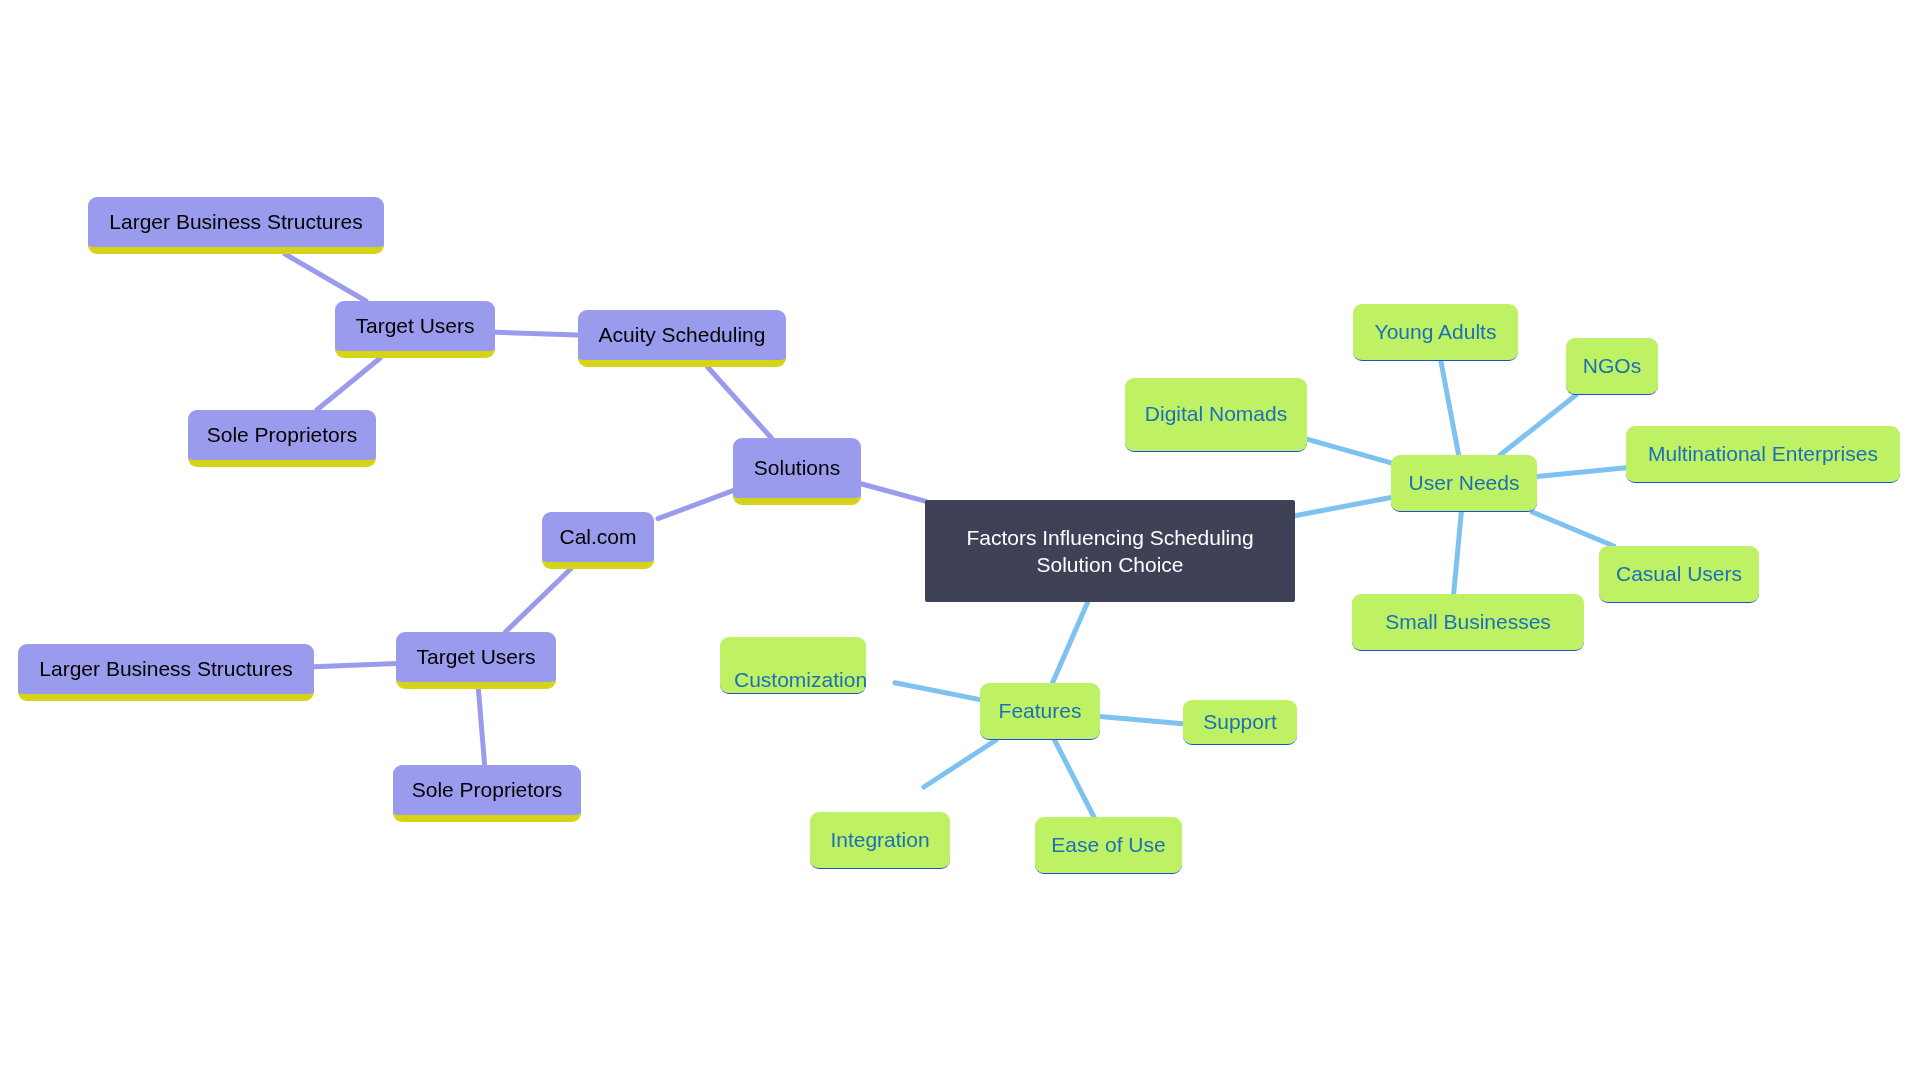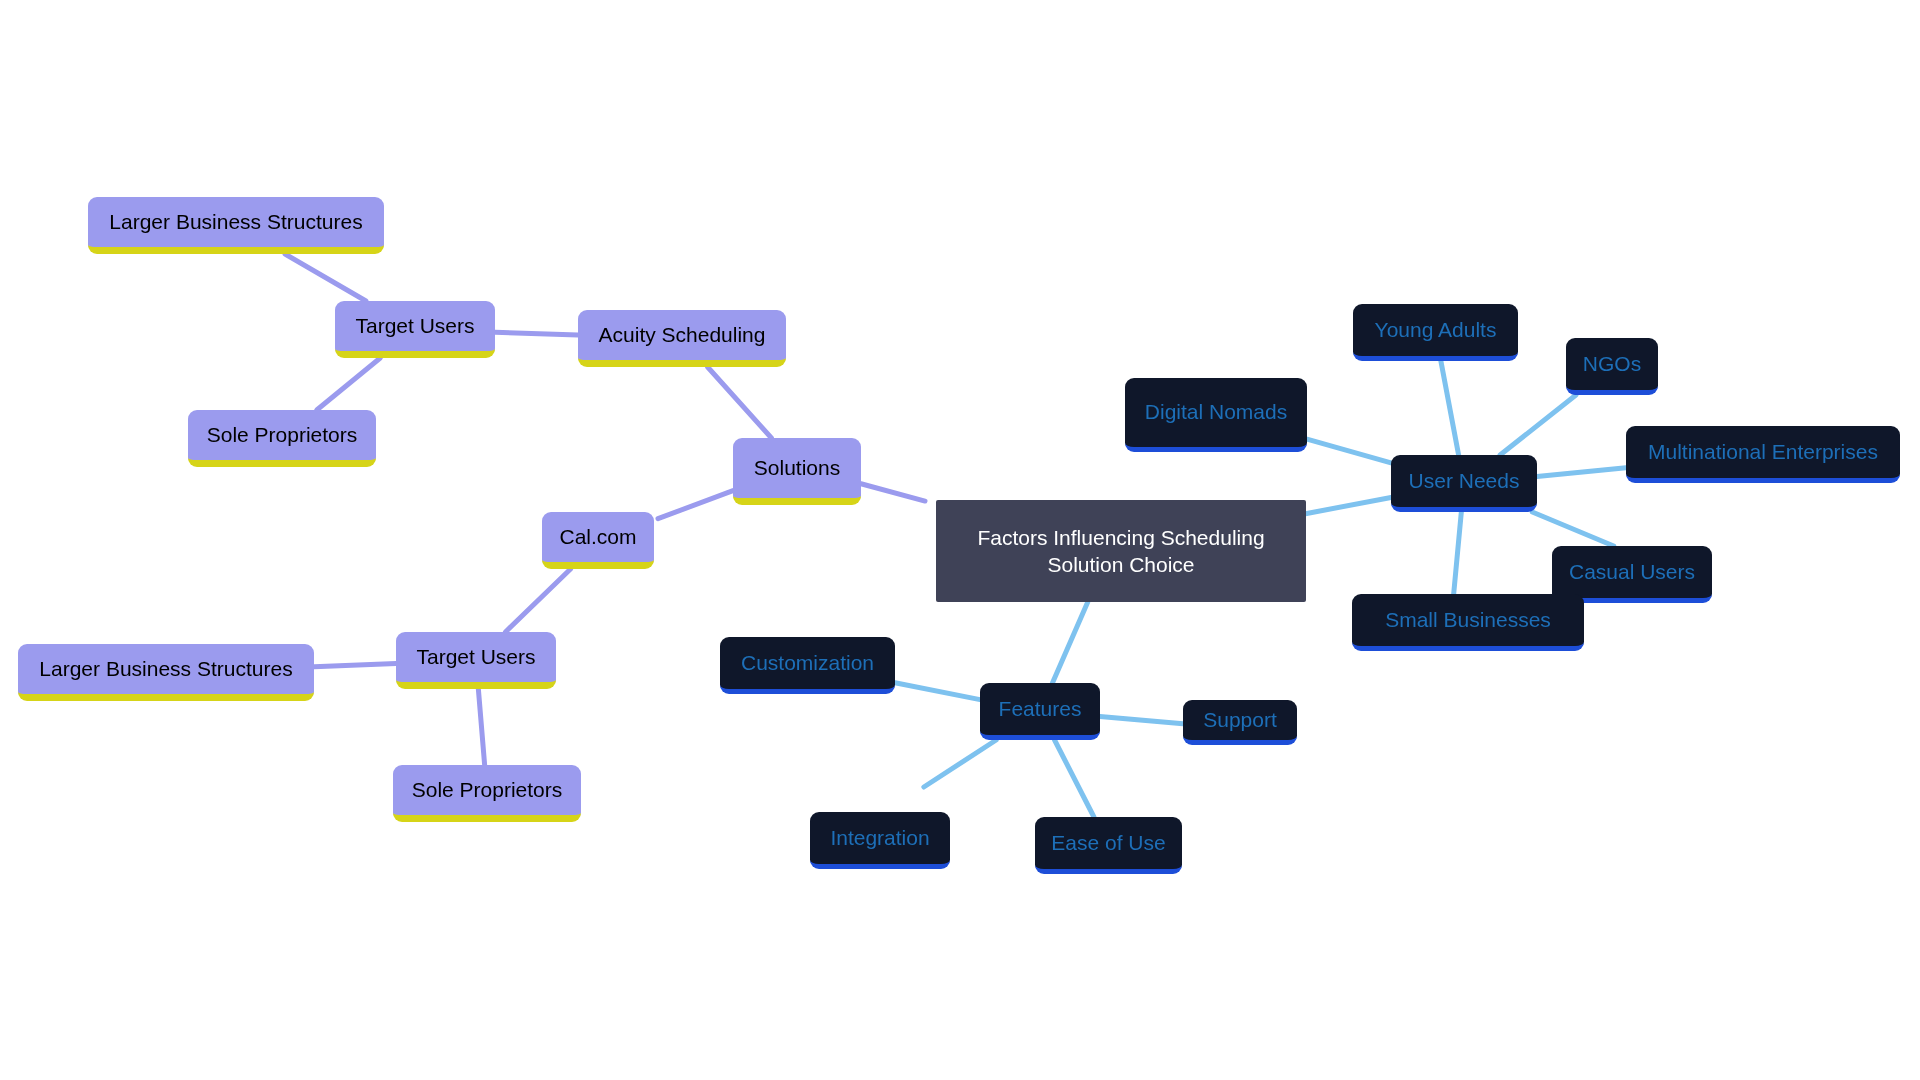--- a/index.html
+++ b/index.html
@@ -44,39 +44,38 @@
     padding: 0 14px;
     box-sizing: border-box;
   }
   
   .node.root {
     background: #3f4257;
     color: #ffffff;
     border-radius: 2px;
     font-size: 21px;
     white-space: normal;
-    margin-left: 11px;
   }
   .node.root .node-label {
     padding: 0 18px;
     line-height: 1.3;
   }
   
   .node.purple {
     background: #9b9bee;
     color: #000000;
     font-size: 21px;
     border-bottom: 7px solid #d6d418;
   }
   
   .node.blue {
-    background: #0f172a;
+    background: #bef264;
     color: #1d6fb8;
     font-size: 21px;
-    border-bottom: 5px solid #1d4ed8;
+    border-bottom: 1px solid #1d4ed8;
   }
 </style>
 </head>
 <body>
 
 <div id="mindmap-canvas">
   <svg id="edge-layer" width="1920" height="1080" viewBox="0 0 1920 1080">
       <line x1="925" y1="501.055910543131" x2="861" y2="483.7779552715655" stroke="#9b9bee" stroke-width="5" stroke-linecap="round"></line>
       <line x1="771.39453125" y1="438" x2="707.60546875" y2="367" stroke="#9b9bee" stroke-width="5" stroke-linecap="round"></line>
       <line x1="578" y1="334.9943820224719" x2="495" y2="332.19662921348316" stroke="#9b9bee" stroke-width="5" stroke-linecap="round"></line>
@@ -138,30 +137,30 @@
       </div>
       <div class="node blue" style="left: 1125px; top: 378px; width: 182px; height: 74px;">
         <span class="node-label">Digital Nomads</span>
       </div>
       <div class="node blue" style="left: 1566px; top: 338px; width: 92px; height: 57px;">
         <span class="node-label">NGOs</span>
       </div>
       <div class="node blue" style="left: 1626px; top: 426px; width: 274px; height: 57px;">
         <span class="node-label">Multinational Enterprises</span>
       </div>
-      <div class="node blue" style="left: 1552px; top: 546px; width: 160px; height: 57px;">
+      <div class="node blue" style="left: 1599px; top: 546px; width: 160px; height: 57px;">
         <span class="node-label">Casual Users</span>
       </div>
       <div class="node blue" style="left: 1352px; top: 594px; width: 232px; height: 57px;">
         <span class="node-label">Small Businesses</span>
       </div>
       <div class="node blue" style="left: 980px; top: 683px; width: 120px; height: 57px;">
         <span class="node-label">Features</span>
       </div>
-      <div class="node blue" style="left: 720px; top: 637px; width: 175px; height: 57px;">
+      <div class="node blue" style="left: 720px; top: 637px; width: 146px; height: 57px; align-items: flex-end;">
         <span class="node-label">Customization</span>
       </div>
       <div class="node blue" style="left: 1183px; top: 700px; width: 114px; height: 45px;">
         <span class="node-label">Support</span>
       </div>
       <div class="node blue" style="left: 810px; top: 812px; width: 140px; height: 57px;">
         <span class="node-label">Integration</span>
       </div>
       <div class="node blue" style="left: 1035px; top: 817px; width: 147px; height: 57px;">
         <span class="node-label">Ease of Use</span>

